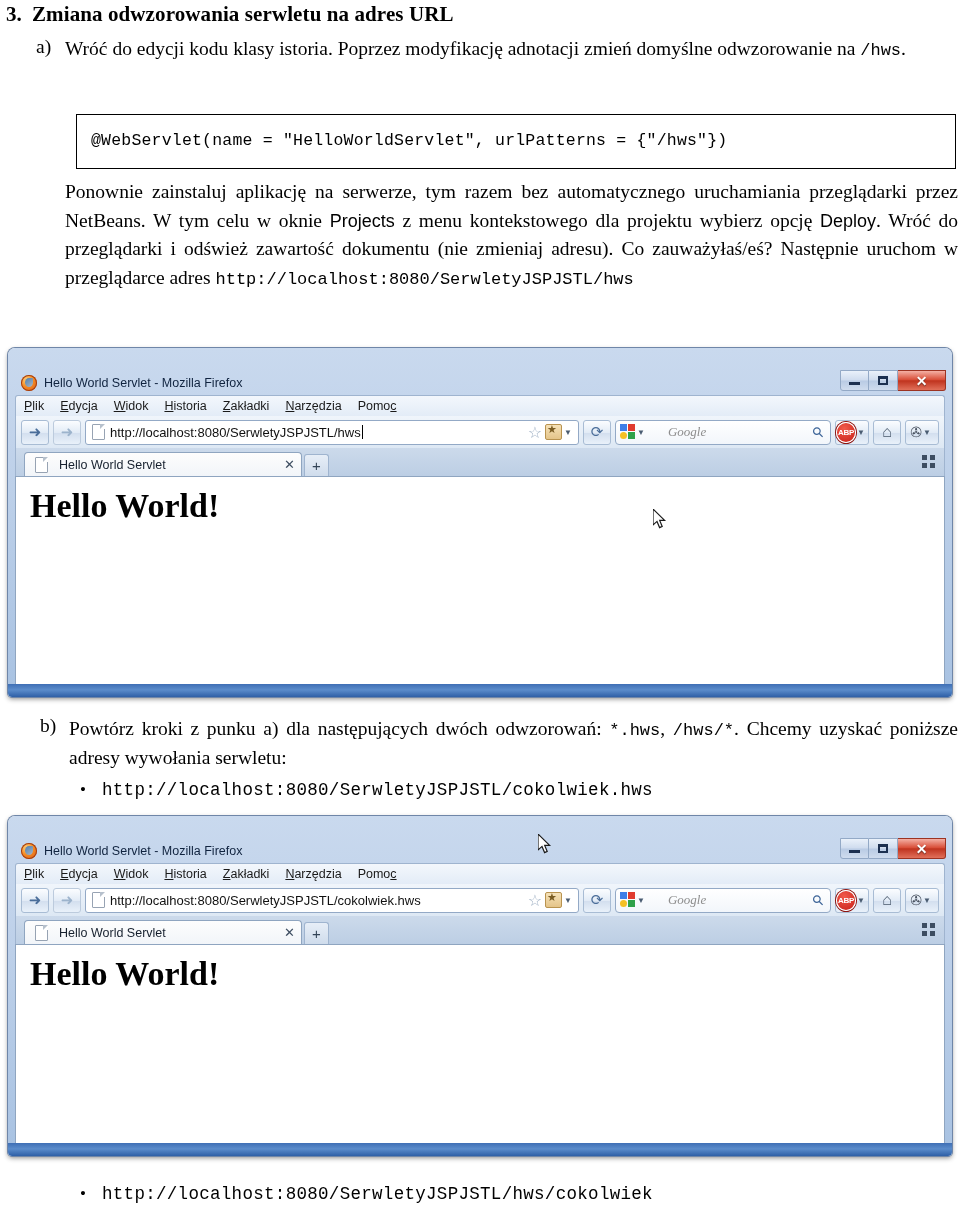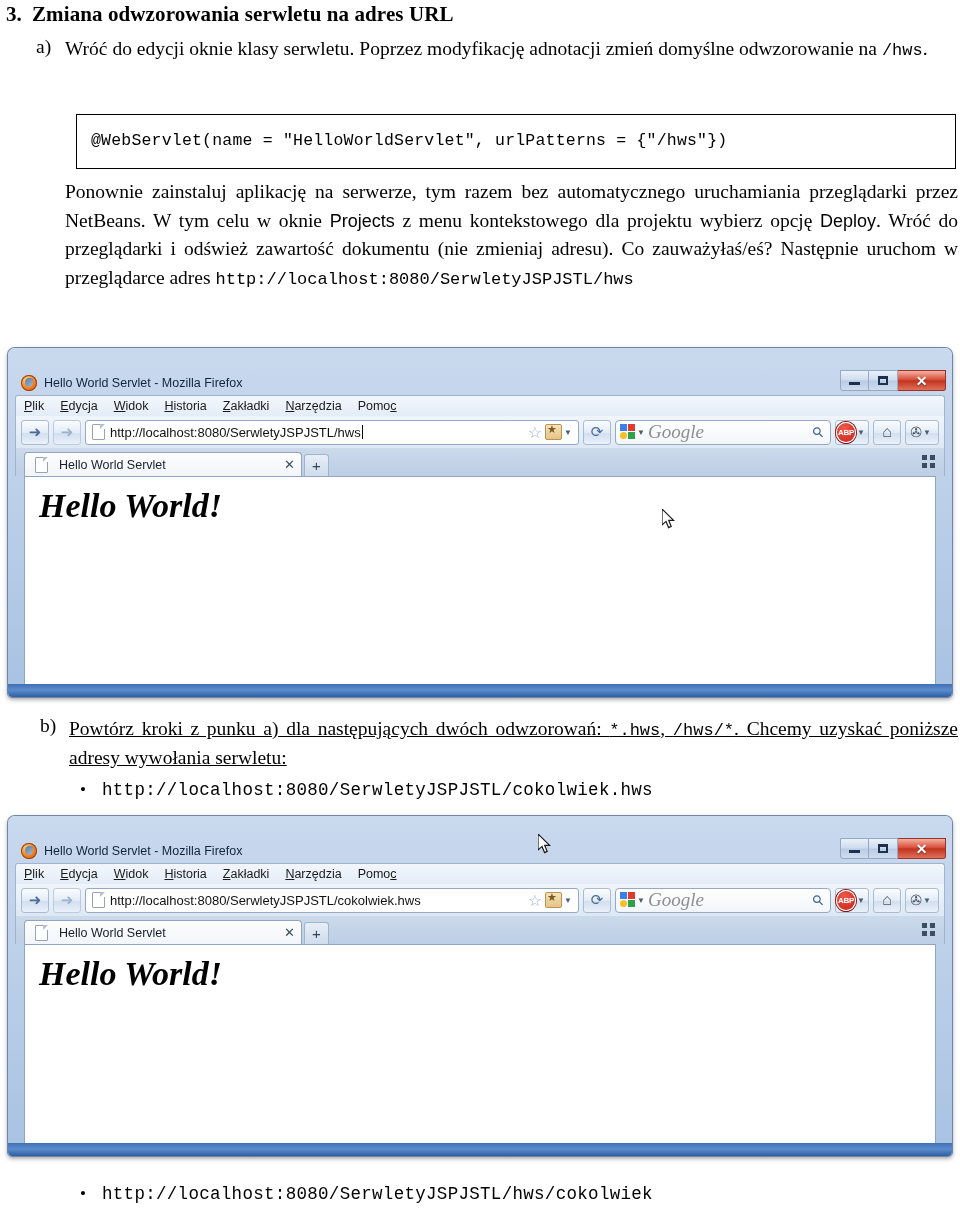--- a/index.html
+++ b/index.html
@@ -52,21 +52,21 @@
 
   .para-1 {
     position: absolute; left: 65px; top: 178px; width: 893px;
     font-size: 19.5px; line-height: 28.5px; color: #000;
     text-align: justify;
   }
 
   .item-b {
     position: absolute; left: 40px; top: 715px; width: 918px;
   }
-  .item-b .item-body { margin-left: 29px; font-size: 19.5px; line-height: 27px; text-decoration: underline; }
+  .item-b .item-body { margin-left: 29px; font-size: 19.5px; line-height: 27px; }
 
   .bullet-line {
     position: absolute; display: flex; align-items: baseline;
     font-size: 19.5px; color: #000;
   }
   .bullet-dot {
     display: inline-block; width: 22px; font-size: 17px; line-height: 1;
   }
   .bullet-url {
     font-family: "Liberation Mono", "DejaVu Sans Mono", monospace;
@@ -214,21 +214,21 @@
   }
   .g-icon i {
     position:absolute; display:block; width:7px; height:7px;
   }
   .g-icon i.b{ left:0; top:0; background:#3d7ee8;}
   .g-icon i.r{ left:8px; top:0; background:#e03b2f;}
   .g-icon i.y{ left:0; top:8px; background:#f5c024; border-radius:50%;}
   .g-icon i.g{ left:8px; top:8px; background:#2fa14a;}
   .search-ph {
     font-family: "Liberation Serif", serif; font-style: italic;
-    font-size: 19px; color: #8e8e8e; margin-left: 0; flex: 1 1 auto;
+    font-size: 13px; color: #8e8e8e; margin-left: 20px; flex: 1 1 auto;
   }
   .mag {
     color:#3f6699; font-size: 14px; transform: rotate(-45deg); margin-right:3px;
   }
   .abp {
     width: 21px; height: 21px; border-radius: 50%;
     background: radial-gradient(circle at 40% 30%,#f15a4a,#c8201a);
     border: 1.5px solid #fff; box-shadow: 0 0 0 1px #8d1511;
     color:#fff; font-family:"Liberation Sans",sans-serif; font-weight:bold;
     font-size: 8px; display:flex; align-items:center; justify-content:center;
@@ -264,24 +264,23 @@
   }
   .tablist {
     position: absolute; right: 9px; top: 7px;
     display: grid; grid-template-columns: 5px 5px; grid-gap: 3px;
   }
   .tablist span { width:5px; height:5px; background:#3d4d61; display:block; }
 
   .content {
     background: #fff;
     border: 1px solid #8fa5c0;
-    margin: 0 10px;
+    margin: 0 1px;
     position: relative;
     overflow: hidden;
-    font-style: italic;
   }
   .hello {
     position: absolute; left: 14px; top: 10px;
     font-family: "Liberation Serif", serif;
     font-weight: bold; font-size: 34px; color: #000;
   }
   
   .cursor { position:absolute; width:14px; height:21px; pointer-events:none; }
   .cursor svg { display:block; }
 </style>
@@ -290,21 +289,21 @@
 
 <div class="page">
 
   <div class="doc-h3">
     <span class="num">3.</span><span>Zmiana odwzorowania serwletu na adres URL</span>
   </div>
 
   <div class="item-a">
     <span class="item-label">a)</span>
     <div class="item-body">
-      <span>Wróć do edycji oknie klasy serwletu. Poprzez modyfikację adnotacji zmień domyślne odwzorowanie na </span><span class="mono">/hws</span><span>.</span>
+      <span>Wróć do edycji kodu klasy istoria. Poprzez modyfikację adnotacji zmień domyślne odwzorowanie na </span><span class="mono">/hws</span><span>.</span>
     </div>
   </div>
 
   <div class="codebox">
     <div class="codetext">@WebServlet(name = "HelloWorldServlet", urlPatterns = {"/hws"})</div>
   </div>
 
   <div class="para-1">
     <span>Ponownie zainstaluj aplikację na serwerze, tym razem bez automatycznego uruchamiania przeglądarki przez NetBeans. W tym celu w oknie </span><span class="sans">Projects</span><span> z menu kontekstowego dla projektu wybierz opcję </span><span class="sans">Deploy</span><span>. Wróć do przeglądarki i odśwież zawartość dokumentu (nie zmieniaj adresu). Co zauważyłaś/eś? Następnie uruchom w przeglądarce adres </span><span class="mono">http://localhost:8080/SerwletyJSPJSTL/hws</span>
   </div>

